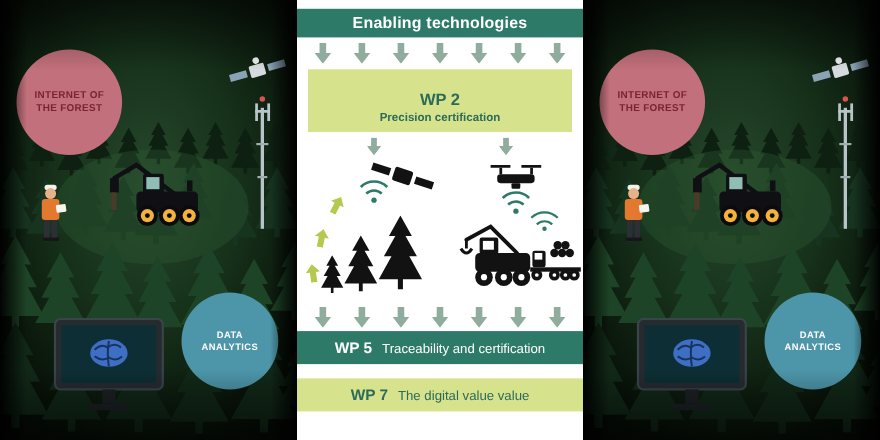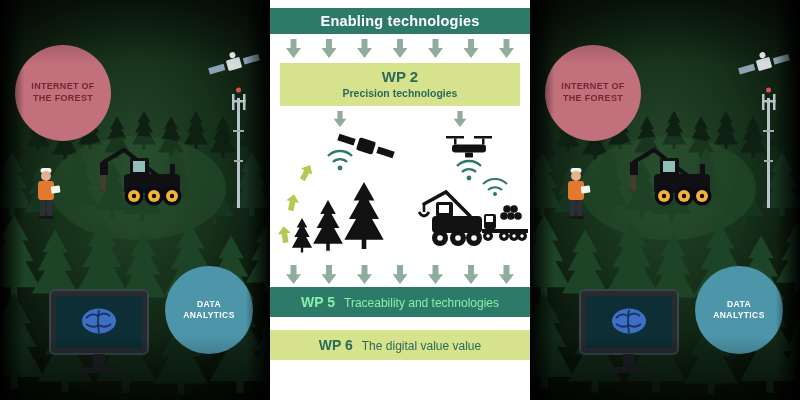--- a/index.html
+++ b/index.html
@@ -25,28 +25,28 @@
 
   
   .center-panel { position:absolute; left:270px; top:0; width:260px; height:400px; background:#fff; }
   .header-banner { margin-top:8px; background:#2E7A68; color:#fff; font-weight:bold;
                    font-size:14.5px; text-align:center; padding:5px 12px; letter-spacing:.2px; }
   .arrow-row { display:flex; justify-content:space-between; padding:5px 16px 3px; }
   .darr { width:15px; height:19px; background:#8FAC9C;
           clip-path:polygon(30% 0,70% 0,70% 48%,100% 48%,50% 100%,0 48%,30% 48%); }
   .darr.small { width:13px; height:16px; }
   .wp-row { display:flex; gap:12px; padding:2px 10px; }
-  .wp-box { flex:1; background:#D6E28C; color:#2C6B59; text-align:center; padding:5px 5px 7px; }
+  .wp-box { flex:1; background:#D6E28C; color:#2C6B59; text-align:center; padding:19px 5px 7px; }
   .wp-id { font-weight:bold; font-size:15px; }
   .wp-label { font-weight:bold; font-size:10.5px; line-height:1.15; margin-top:2px; }
   .mini-arrow-row { display:flex; padding:3px 10px 1px; }
   .mini-cell { flex:1; display:flex; justify-content:center; }
   .icons-svg { display:block; width:260px; height:132px; }
   .wp-bar { display:flex; align-items:baseline; justify-content:center; gap:9px; padding:7px 4px; }
-  .wp-bar.teal { background:#2E7A68; color:#86efac; }
+  .wp-bar.teal { background:#2E7A68; color:#ffffff; }
   .wp-bar.green { background:#D6E28C; color:#2C6B59; margin-top:13px; }
   .bar-id { font-weight:bold; font-size:14px; }
   .bar-label { font-size:12px; }
 </style>
 </head>
 <body>
 
 <svg style="position:absolute;width:0;height:0" aria-hidden="true">
   <defs>
     <radialGradient id="bgGrad" cx="0.5" cy="0.42" r="0.8">
@@ -207,21 +207,21 @@
       <div class="darr"></div>
       <div class="darr"></div>
       <div class="darr"></div>
       <div class="darr"></div>
       <div class="darr"></div>
     </div>
 
     <div class="wp-row">
       <div class="wp-box">
         <div class="wp-id">WP 2</div>
-        <div class="wp-label">Precision technologies</div>
+        <div class="wp-label">Precision certification</div>
       </div>
     </div>
 
     <div class="mini-arrow-row">
       <div class="mini-cell">
           <div class="darr small"></div>
         </div>
       <div class="mini-cell">
           <div class="darr small"></div>
         </div>
@@ -309,25 +309,25 @@
       <div class="darr"></div>
       <div class="darr"></div>
       <div class="darr"></div>
       <div class="darr"></div>
       <div class="darr"></div>
       <div class="darr"></div>
     </div>
 
     <div class="wp-bar teal">
       <span class="bar-id">WP 5</span>
-      <span class="bar-label">Traceability and technologies</span>
+      <span class="bar-label">Traceability and certification</span>
     </div>
 
     <div class="wp-bar green">
-      <span class="bar-id">WP 6</span>
+      <span class="bar-id">WP 7</span>
       <span class="bar-label">The digital value value</span>
     </div>
 
   </div>
 
   <div class="forest-panel right">
     <svg class="forest-bg" viewBox="0 0 270 400">
         <use href="#forest-scene"></use>
       </svg>
     <div class="badge badge-internet">

